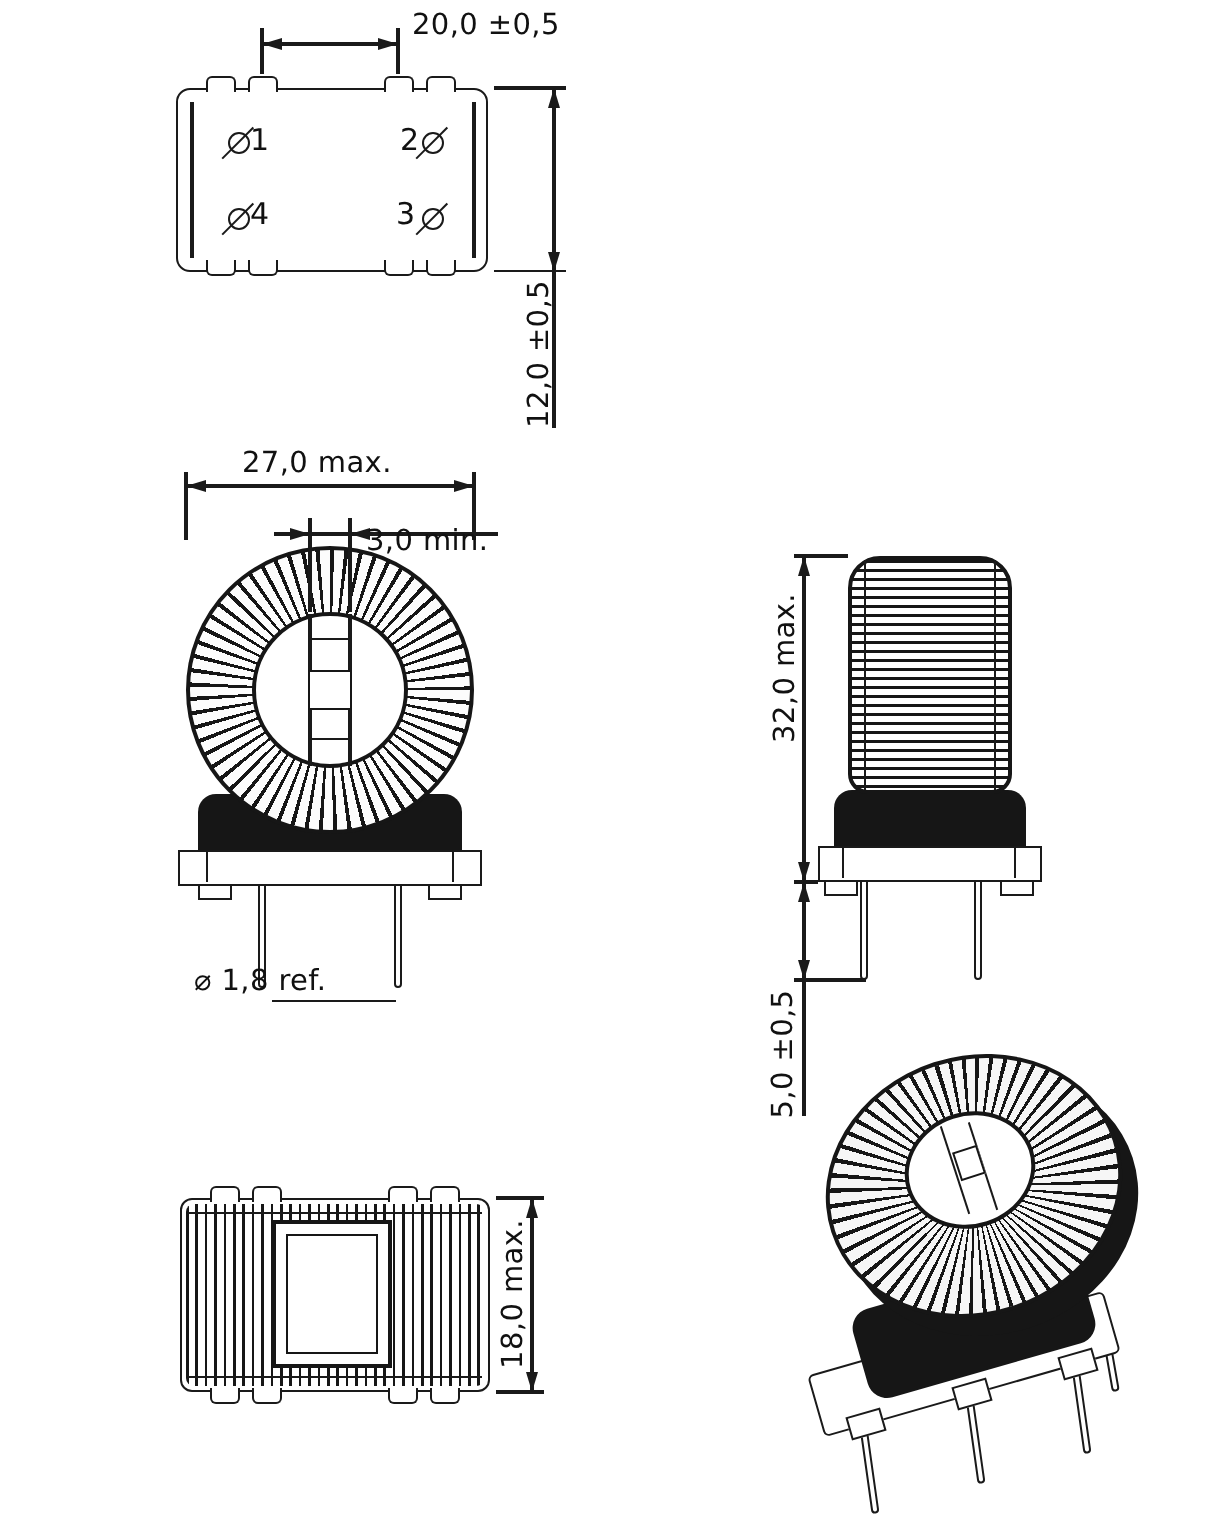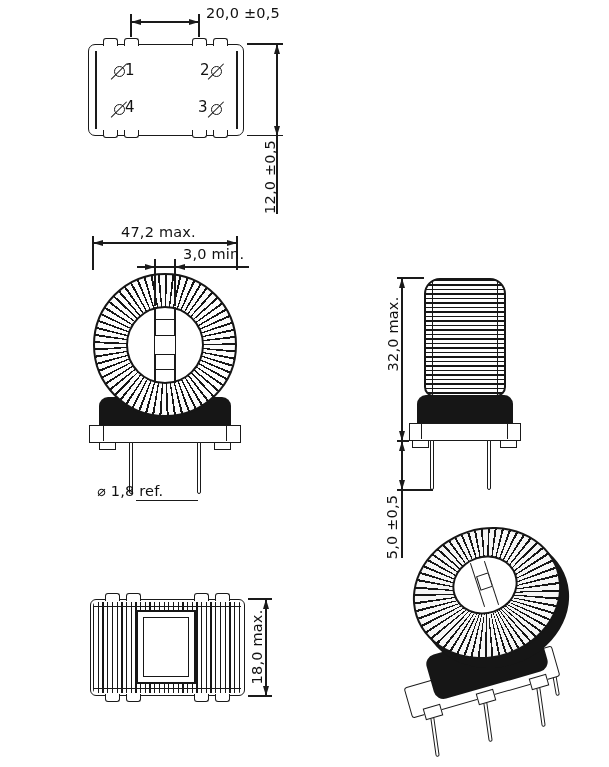--- a/index.html
+++ b/index.html
@@ -93,28 +93,28 @@
     <div class="foot" style="left:99px;top:442px"></div>
     <div class="foot" style="left:214px;top:442px"></div>
     <div class="pin" style="left:129.3px;top:442px;height:52px"></div>
     <div class="pin" style="left:197.3px;top:442px;height:52px"></div>
 
     <div class="ln vln" style="left:92.4px;top:236px;height:34px"></div>
     <div class="ln vln" style="left:236.4px;top:236px;height:34px"></div>
     <div class="ln hln" style="left:93px;top:242.4px;width:144px"></div>
     <div class="arr l" style="left:93px;top:239.8px"></div>
     <div class="arr r" style="left:227px;top:239.8px"></div>
-    <div class="dtext" style="left:121px;top:224px">47,2 max.</div>
+    <div class="dtext" style="left:121px;top:224px">27,0 max.</div>
 
     <div class="ln vln" style="left:154.4px;top:259px;height:47px"></div>
     <div class="ln vln" style="left:174.4px;top:259px;height:47px"></div>
     <div class="ln hln" style="left:137px;top:266.4px;width:112px"></div>
     <div class="arr r" style="left:145px;top:263.8px"></div>
     <div class="arr l" style="left:175px;top:263.8px"></div>
-    <div class="dtext" style="left:183px;top:246px">3,0 min.</div>
+    <div class="dtext" style="left:183px;top:263px">3,0 min.</div>
 
     <div class="ln hln" style="left:136px;top:500px;width:62px"></div>
     <div class="dtext" style="left:97px;top:483px">⌀ 1,8 ref.</div>
   </div>
 
   <div class="view">
     <div class="abs" style="left:417px;top:395px;width:96px;height:28px;background:#161616;border-radius:9px 9px 0 0"></div>
     <div class="abs" style="left:424px;top:278px;width:82px;height:119px;border:2px solid #161616;border-radius:16px 16px 10px 10px;background-color:#fff;background-image:repeating-linear-gradient(#161616 0,#161616 1.3px,#fff 1.3px,#fff 4.5px)"></div>
     <div class="ln vln" style="left:432px;top:280px;height:115px"></div>
     <div class="ln vln" style="left:497px;top:280px;height:115px"></div>

